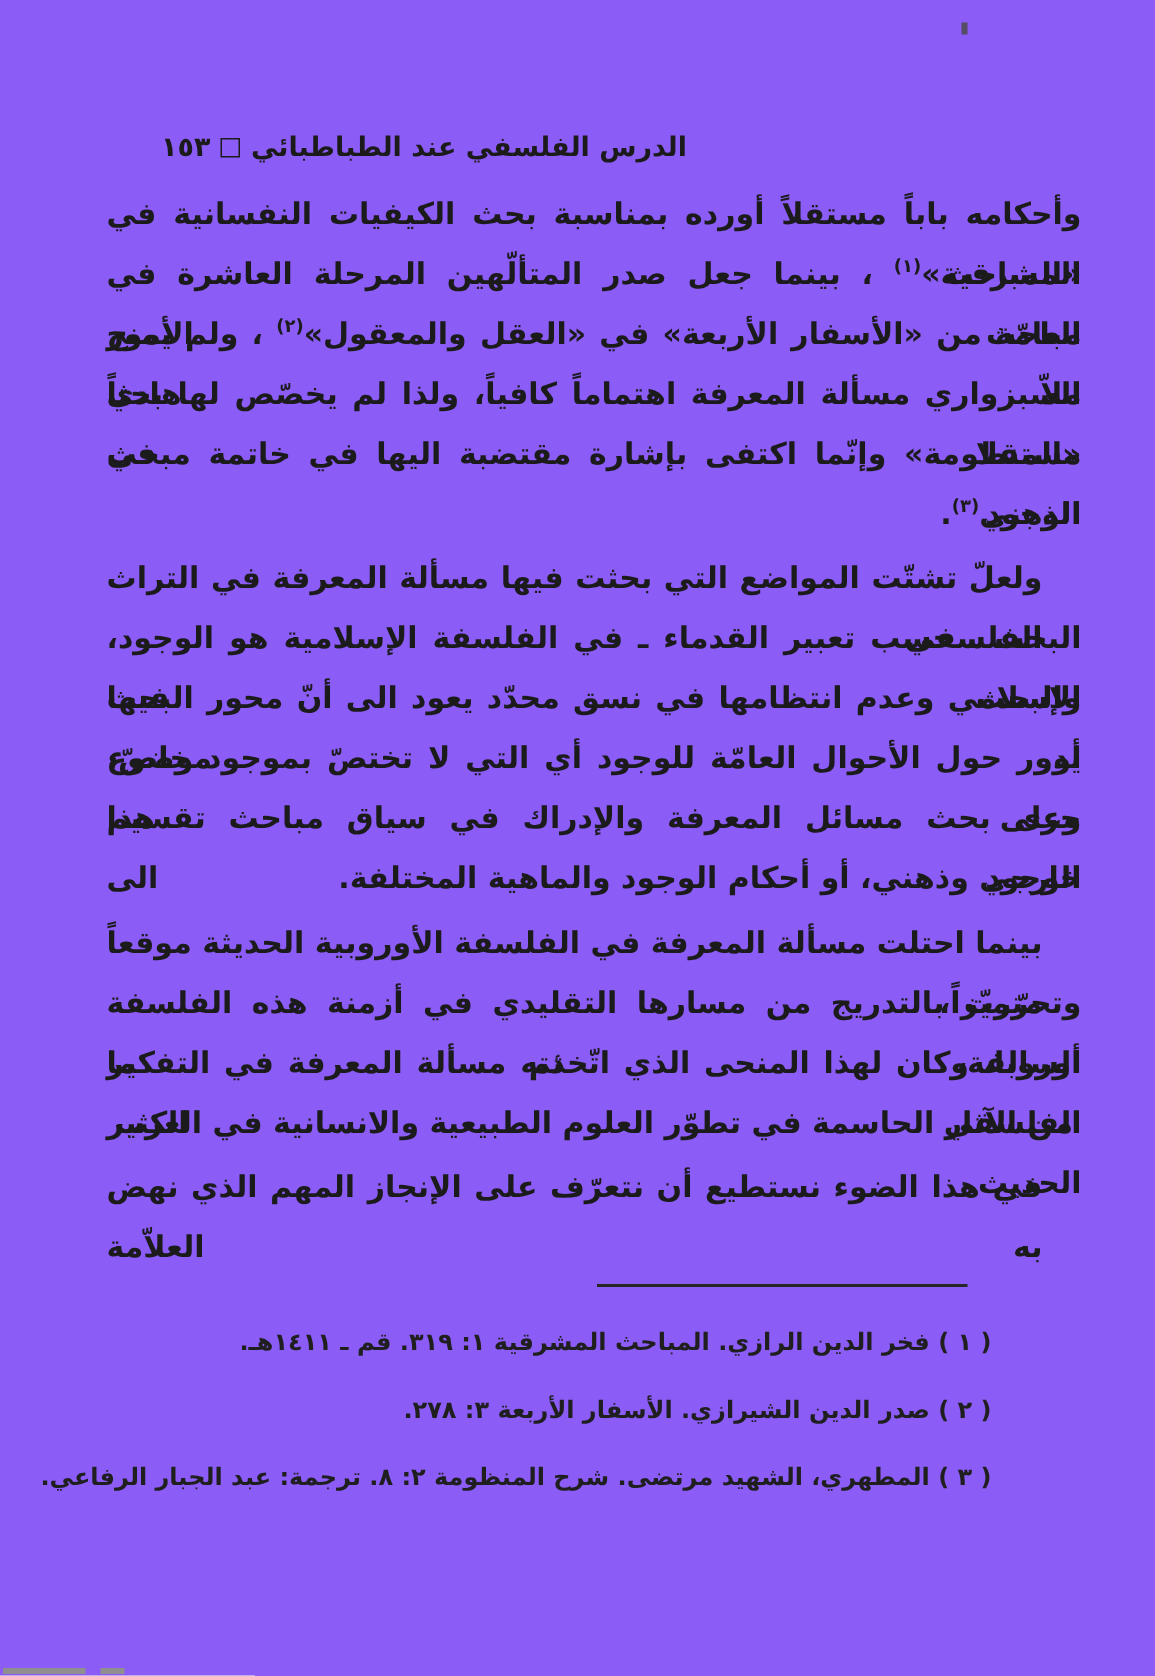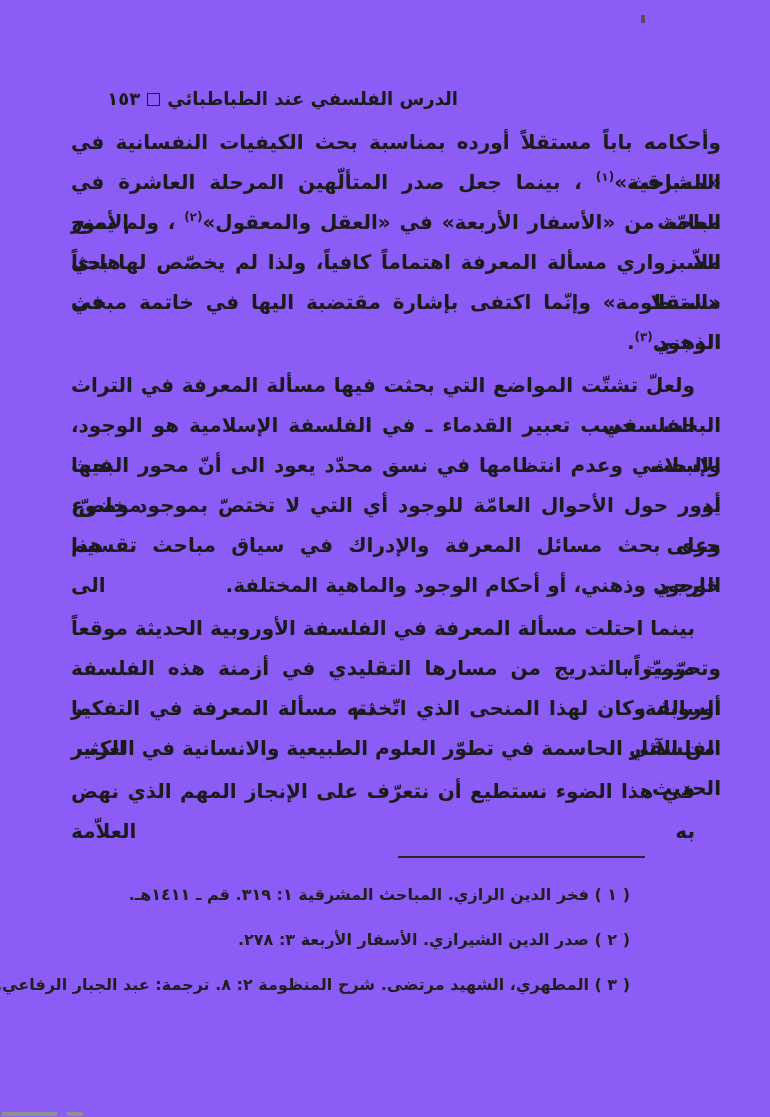--- a/index.html
+++ b/index.html
@@ -65,21 +65,21 @@
     position:absolute;
     top:856px;
     left:398px;
     width:247px;
     height:2px;
     background:#262626;
   }
   .footnotes{
     position:absolute;
     top:872px;
-    right:140px;
+    right:109px;
     width:525px;
     direction:rtl;
     font-size:16px;
     font-weight:bold;
     color:#1f1f1f;
   }
   .fnote{
     height:45px;
     line-height:45px;
     text-align:right;

